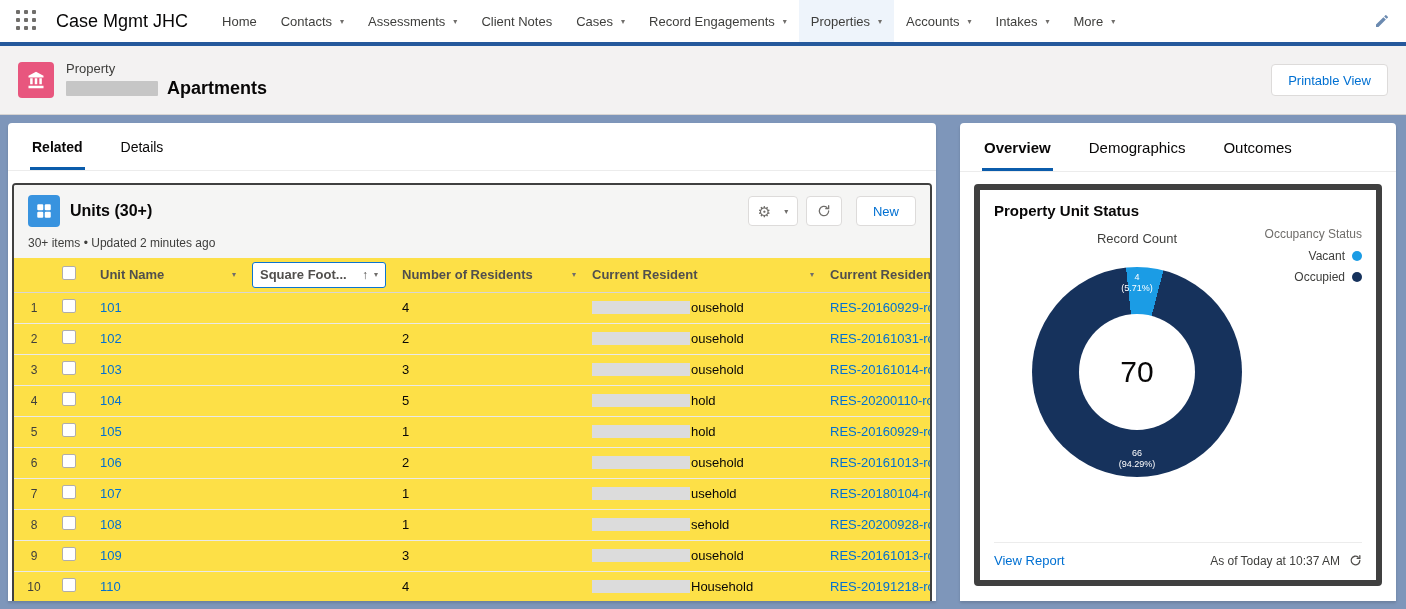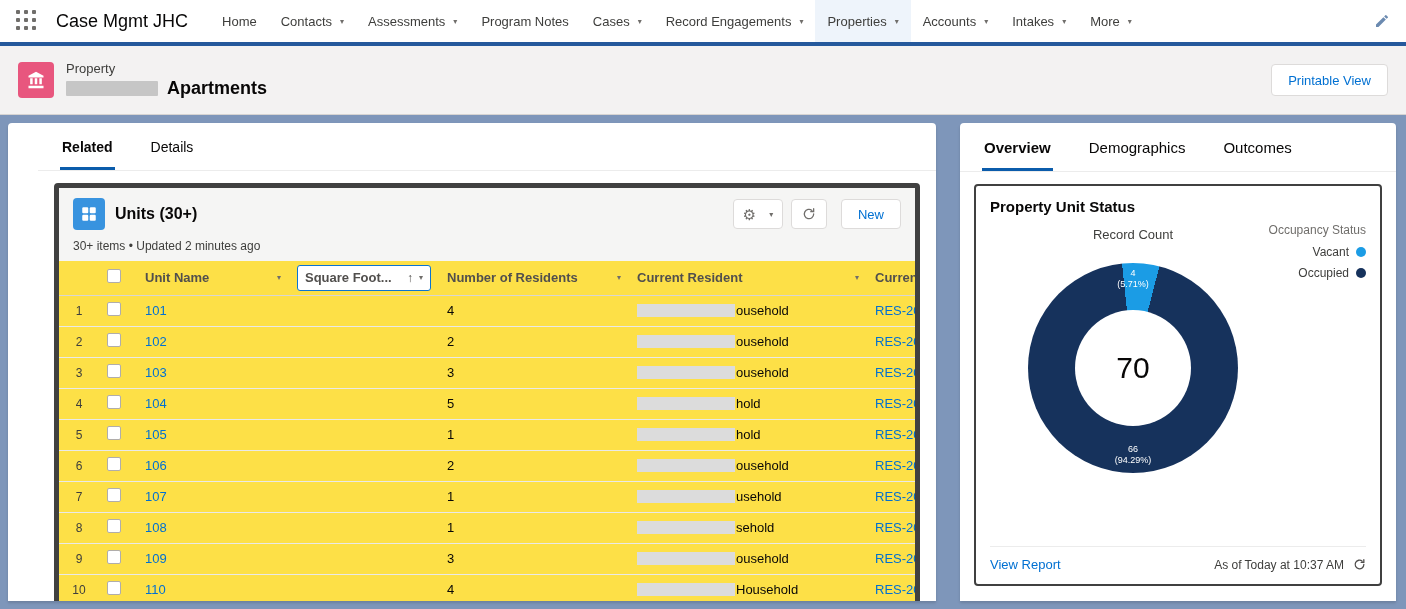--- a/index.html
+++ b/index.html
@@ -23,29 +23,29 @@
   .page-header{background:#f3f2f2;border-bottom:1px solid #d6d4d2;padding:16px 18px;display:flex;align-items:center;height:69px;}
   .entity-icon{width:36px;height:36px;border-radius:4px;background:#e8567e;display:flex;align-items:center;justify-content:center;margin-right:12px;flex:none;}
   .header-text .entity{font-size:13px;color:#3e3e3c;margin-bottom:2px;}
   .record-name{display:flex;align-items:center;font-size:18px;font-weight:700;color:#080707;}
   .redact{display:inline-block;background:#c6c6c6;border-radius:1px;}
   .redact.name-block{width:92px;height:15px;margin-right:9px;}
   .printable{margin-left:auto;background:#fff;border:1px solid #dddbda;border-radius:4px;color:#0070d2;font-size:13px;height:32px;padding:0 16px;cursor:pointer;font-family:inherit;}
   
   .content{display:flex;gap:24px;padding:8px 10px 0 8px;height:486px;}
   .card{background:#fff;border-radius:4px 4px 0 0;box-shadow:0 2px 3px rgba(0,0,0,.15);}
-  .left-card{flex:1;min-width:0;overflow:hidden;padding-left:30px;}
+  .left-card{flex:1;min-width:0;overflow:hidden;}
   .right-card{width:436px;flex:none;display:flex;flex-direction:column;overflow:hidden;}
   
   .tabs{display:flex;gap:34px;padding:0 22px;border-bottom:1px solid #ececec;}
   .tab,.side-tab{padding:16px 2px 12px;font-size:14px;color:#080707;cursor:pointer;border-bottom:3px solid transparent;white-space:nowrap;}
   .side-tab{font-size:15px;}
   .tab.active,.side-tab.active{font-weight:700;border-bottom-color:#0b5cab;}
   
-  .units-card{margin:12px 16px;border:5px solid #404040;border-radius:4px;overflow:hidden;}
+  .units-card{margin:12px 4px;border:2px solid #404040;border-radius:4px;overflow:hidden;}
   .units-header{background:#f5f5f4;padding:10px 14px 8px;}
   .units-title-row{display:flex;align-items:center;}
   .units-icon{width:32px;height:32px;border-radius:4px;background:#3893df;display:flex;align-items:center;justify-content:center;flex:none;}
   .units-title{font-size:16px;font-weight:700;margin-left:10px;}
   .units-actions{margin-left:auto;display:flex;gap:8px;align-items:center;}
   .btn{height:30px;background:#fff;border:1px solid #dddbda;border-radius:4px;display:flex;align-items:center;justify-content:center;font-size:13px;color:#706e6b;cursor:pointer;font-family:inherit;}
   .gear-btn{width:50px;gap:5px;}
   .gear-glyph{font-size:15px;line-height:1;}
   .icon-btn{width:36px;}
   .new-btn{color:#0070d2;padding:0 16px;margin-left:6px;}
@@ -61,21 +61,21 @@
   .sort-arrow + .chev{margin-left:6px;}
   .th-selected{border:1px solid #0b74d1;border-radius:3px;padding:0 7px;background:#fff;}
   tbody td{height:31px;border-bottom:1px solid #e9e9e9;color:#080707;}
   .row-num{color:#3e3e3c;font-size:12px;text-align:center;}
   .checkbox{display:inline-block;width:14px;height:14px;border:1px solid #b0adab;border-radius:2px;background:#fff;cursor:pointer;}
   a.link{color:#0070d2;text-decoration:none;cursor:pointer;}
   .resident-cell{display:flex;align-items:center;min-width:0;}
   .redact-block{width:98px;height:13px;background:#dcdcdc;flex:none;margin-right:1px;}
   .resident-frag{color:#080707;}
   
-  .chart-card{margin:12px 14px;border:2px solid #404040;border-radius:4px;padding:12px 14px;height:402px;display:flex;flex-direction:column;}
+  .chart-card{margin:12px 14px;border:6px solid #404040;border-radius:4px;padding:12px 14px;height:402px;display:flex;flex-direction:column;}
   .chart-title{font-size:15px;font-weight:700;}
   .chart-area{position:relative;flex:1;}
   .record-count-label{position:absolute;top:12px;left:38px;width:210px;text-align:center;font-size:13px;color:#3e3e3c;}
   .legend-block{position:absolute;top:8px;right:0;text-align:right;}
   .legend-title{font-size:12px;color:#706e6b;margin-bottom:8px;}
   .legend-row{display:flex;align-items:center;justify-content:flex-end;gap:7px;margin-top:7px;font-size:12px;color:#3e3e3c;}
   .dot{width:10px;height:10px;border-radius:50%;flex:none;}
   .donut{position:absolute;top:48px;left:38px;width:210px;height:210px;border-radius:50%;}
   .donut-hole{position:absolute;inset:47px;background:#fff;border-radius:50%;display:flex;align-items:center;justify-content:center;font-size:30px;color:#080707;}
   .slice-label{position:absolute;left:50%;transform:translateX(-50%);color:#fff;font-size:9px;line-height:1.25;text-align:center;}
@@ -108,21 +108,21 @@
       </div>
       <div class="nav-item">
         <span class="nav-label">Contacts</span>
         <span class="chev">▾</span>
       </div>
       <div class="nav-item">
         <span class="nav-label">Assessments</span>
         <span class="chev">▾</span>
       </div>
       <div class="nav-item">
-        <span class="nav-label">Program Notes</span>
+        <span class="nav-label">Client Notes</span>
       </div>
       <div class="nav-item">
         <span class="nav-label">Cases</span>
         <span class="chev">▾</span>
       </div>
       <div class="nav-item">
         <span class="nav-label">Record Engagements</span>
         <span class="chev">▾</span>
       </div>
       <div class="nav-item active">

